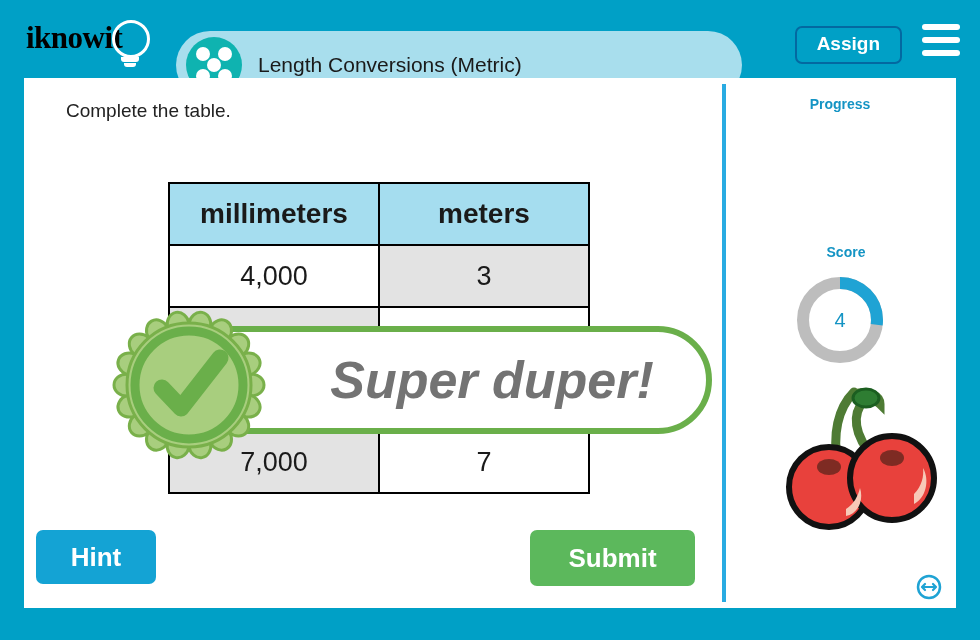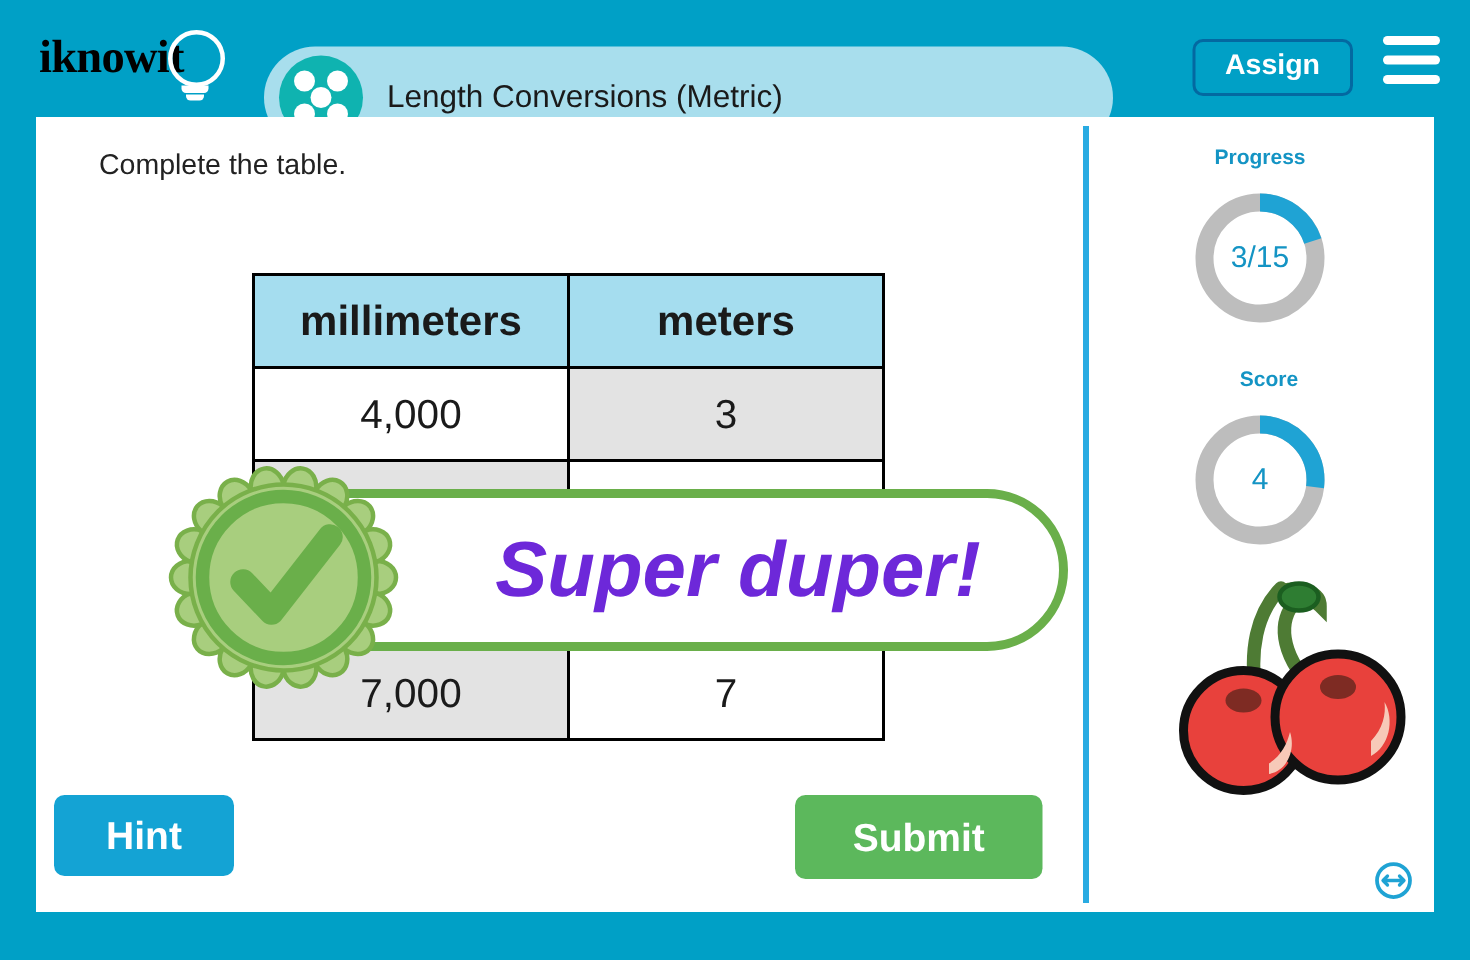--- a/index.html
+++ b/index.html
@@ -228,21 +228,21 @@
     background: #ffffff;
     border: 6px solid #6AAF4A;
     border-radius: 8px 54px 54px 8px;
     display: flex; align-items: center; justify-content: center;
   }
   #overlay-text {
     font-family: "Liberation Sans", sans-serif;
     font-style: italic;
     font-weight: bold;
     font-size: 52px;
-    color: #6d28d9;
+    color: #737373;
     padding-left: 70px;
   }
   #badge {
     position: absolute;
     left: 0; top: 0;
     width: 210px; height: 150px;
   }
 </style>
 </head>
 <body>
@@ -308,27 +308,20 @@
         </tr>
       </tbody>
     </table>
 
     <button class="btn" id="submit-btn">Submit</button>
     <button class="btn" id="hint-btn">Hint</button>
 
     <div id="divider"></div>
 
     <div class="rail-label" id="progress-label">Progress</div>
-    <div class="ring" id="progress-ring">
-      <svg width="96" height="96" viewBox="0 0 96 96">
-        <circle cx="48" cy="48" r="37" fill="none" stroke="#BDBDBD" stroke-width="12"></circle>
-        <circle id="progress-arc" cx="48" cy="48" r="37" fill="none" stroke="#1FA3D4" stroke-width="12" stroke-dasharray="46.49557127312894 232.4778563656447" transform="rotate(-90 48 48)"></circle>
-      </svg>
-      <div class="ring-val">3/15</div>
-    </div>
 
     <div class="rail-label" id="score-label">Score</div>
     <div class="ring" id="score-ring">
       <svg width="96" height="96" viewBox="0 0 96 96">
         <circle cx="48" cy="48" r="37" fill="none" stroke="#BDBDBD" stroke-width="12"></circle>
         <circle id="score-arc" cx="48" cy="48" r="37" fill="none" stroke="#1FA3D4" stroke-width="12" stroke-dasharray="62.76902121872406 232.4778563656447" transform="rotate(-90 48 48)"></circle>
       </svg>
       <div class="ring-val">4</div>
     </div>
 

